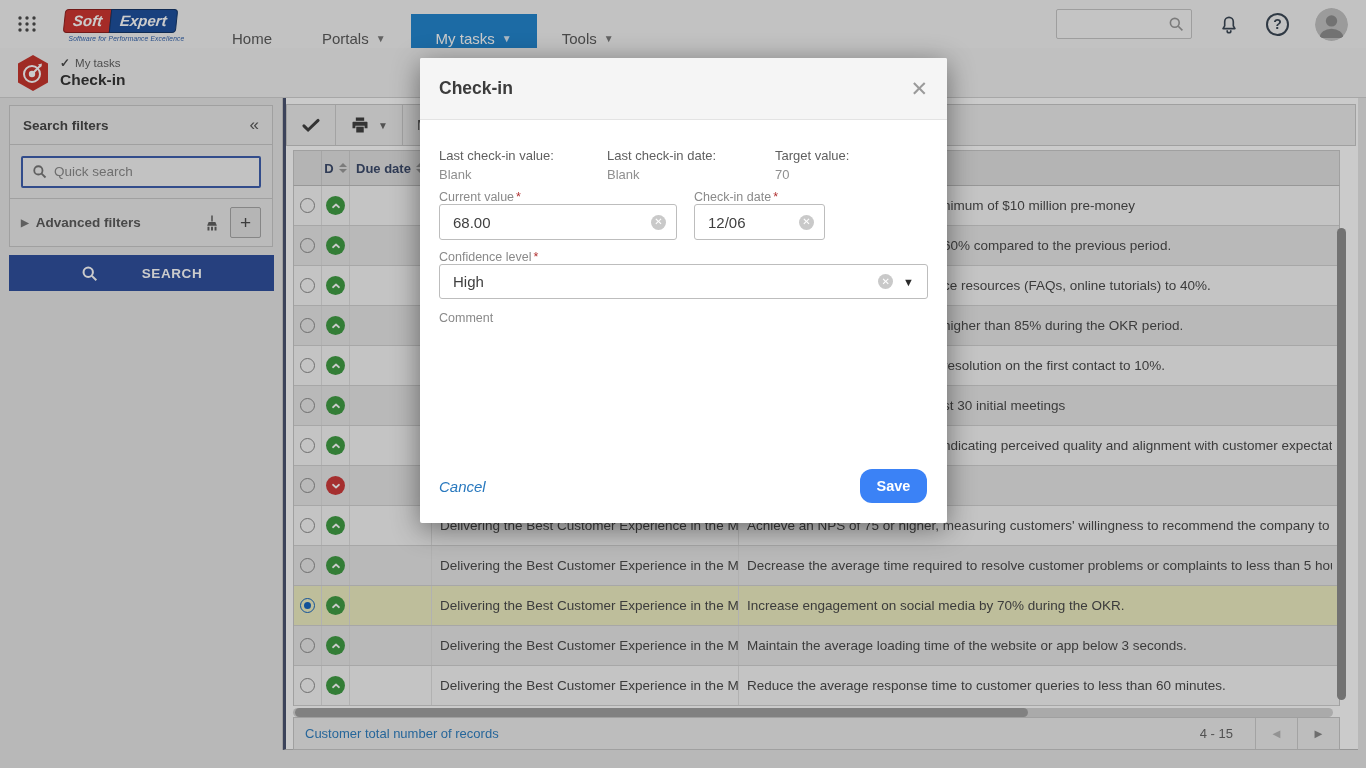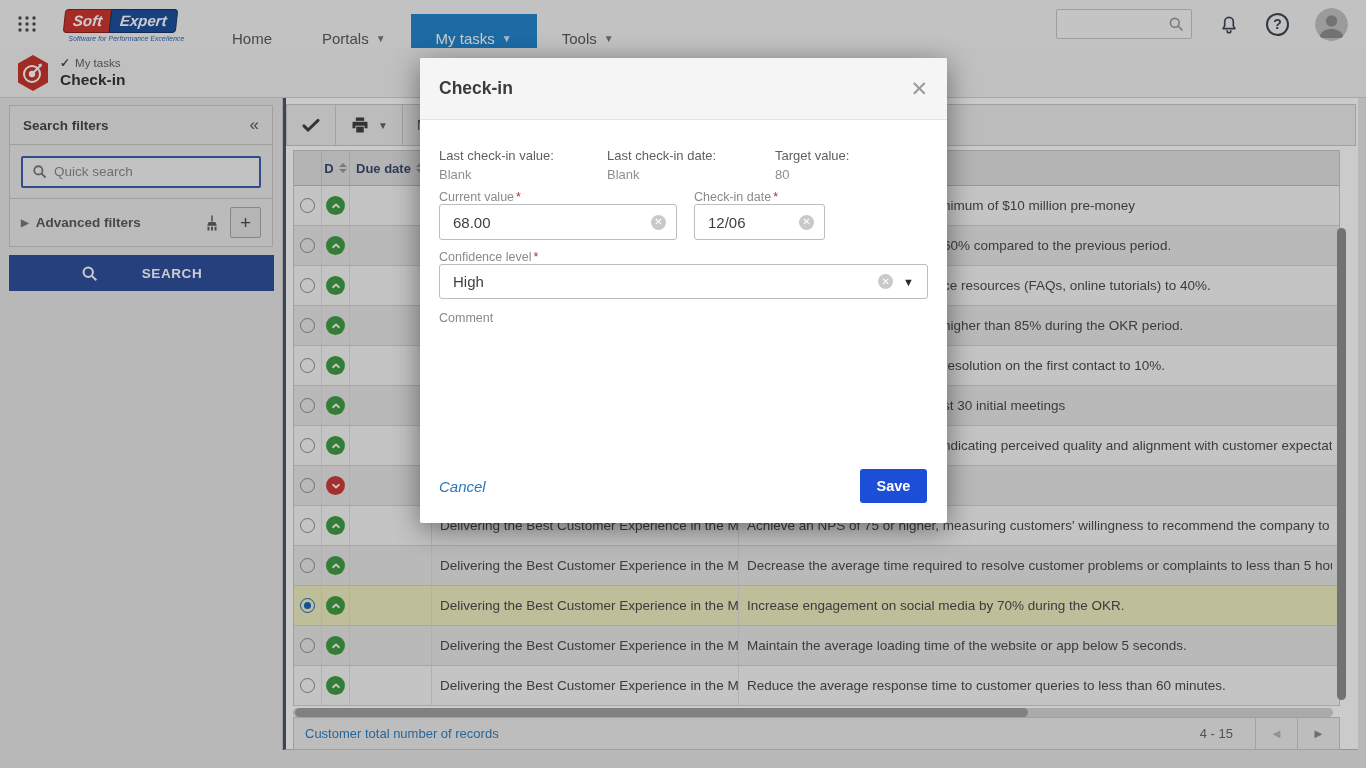--- a/index.html
+++ b/index.html
@@ -172,22 +172,22 @@
   .ftext { position: absolute; left: 19px; top: 268px; width: 489px; height: 123px;
     border: 1px solid #bdbdbd; border-radius: 3px; padding: 10px 13px; font-size: 14.5px;
     color: #555; line-height: 1.55; overflow: hidden; }
   .resize-grip { position: absolute; right: 2px; bottom: 2px; width: 11px; height: 11px;
     background:
       linear-gradient(135deg, transparent 0 50%, #9a9a9a 50% 56%, transparent 56% 72%, #9a9a9a 72% 78%, transparent 78%);
     cursor: nwse-resize; }
   .m-cancel { position: absolute; left: 19px; top: 420px; font-size: 15px; color: #2878be;
     cursor: pointer; font-style: italic; }
   .m-save { position: absolute; right: 20px; top: 411px; width: 67px; height: 34px;
-    background: #1d4ed8; color: #fff; font-weight: bold; font-size: 14.5px; border: 0;
-    border-radius: 3px; cursor: pointer; font-family: inherit; }
+    background: #3b82f6; color: #fff; font-weight: bold; font-size: 14.5px; border: 0;
+    border-radius: 12px; cursor: pointer; font-family: inherit; }
 </style>
 </head>
 <body>
 
 <div class="screen">
 
   <header class="topnav">
     <div class="waffle">
       <svg width="22" height="22" viewBox="0 0 22 22">
         <g fill="#4a4a4a">
@@ -536,21 +536,21 @@
             </div>
             <div class="td c-status">
               <span class="stat up">
                 <svg width="12" height="12" viewBox="0 0 24 24" fill="none" stroke="#fff" stroke-width="3.4" stroke-linecap="round" stroke-linejoin="round">
                   <path d="M6 14.5L12 9l6 5.5"></path>
                 </svg>
               </span>
             </div>
             <div class="td c-due"></div>
             <div class="td c-obj">Delivering the Best Customer Experience in the Market</div>
-            <div class="td c-kr">Maintain the average loading time of the website or app below 5 seconds.</div>
+            <div class="td c-kr">Maintain the average loading time of the website or app below 3 seconds.</div>
           </div>
           <div class="trow">
             <div class="td c-radio">
               <span class="radio"></span>
             </div>
             <div class="td c-status">
               <span class="stat up">
                 <svg width="12" height="12" viewBox="0 0 24 24" fill="none" stroke="#fff" stroke-width="3.4" stroke-linecap="round" stroke-linejoin="round">
                   <path d="M6 14.5L12 9l6 5.5"></path>
                 </svg>
@@ -593,21 +593,21 @@
   <div class="m-info i1">
     <div class="ilabel">Last check-in value:</div>
     <div class="ivalue">Blank</div>
   </div>
   <div class="m-info i2">
     <div class="ilabel">Last check-in date:</div>
     <div class="ivalue">Blank</div>
   </div>
   <div class="m-info i3">
     <div class="ilabel">Target value:</div>
-    <div class="ivalue">80</div>
+    <div class="ivalue">70</div>
   </div>
 
   <div class="flabel" style="left:19px;top:132px">
     <span>Current value</span><span class="req">*</span>
   </div>
   <div class="finput" style="left:19px;top:146px;width:238px">
     <span class="val">68.00</span>
     <span class="clear-x">✕</span>
   </div>
 

